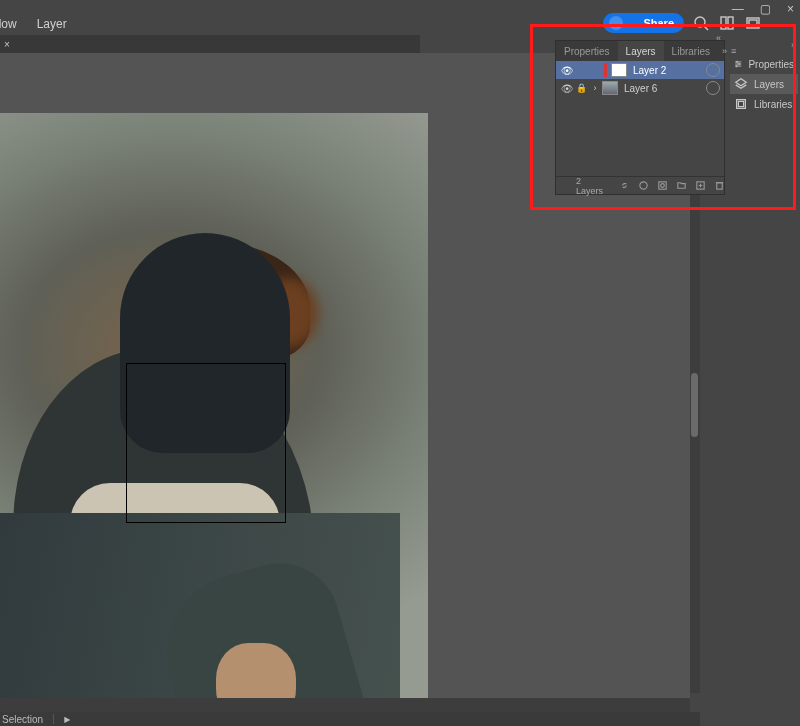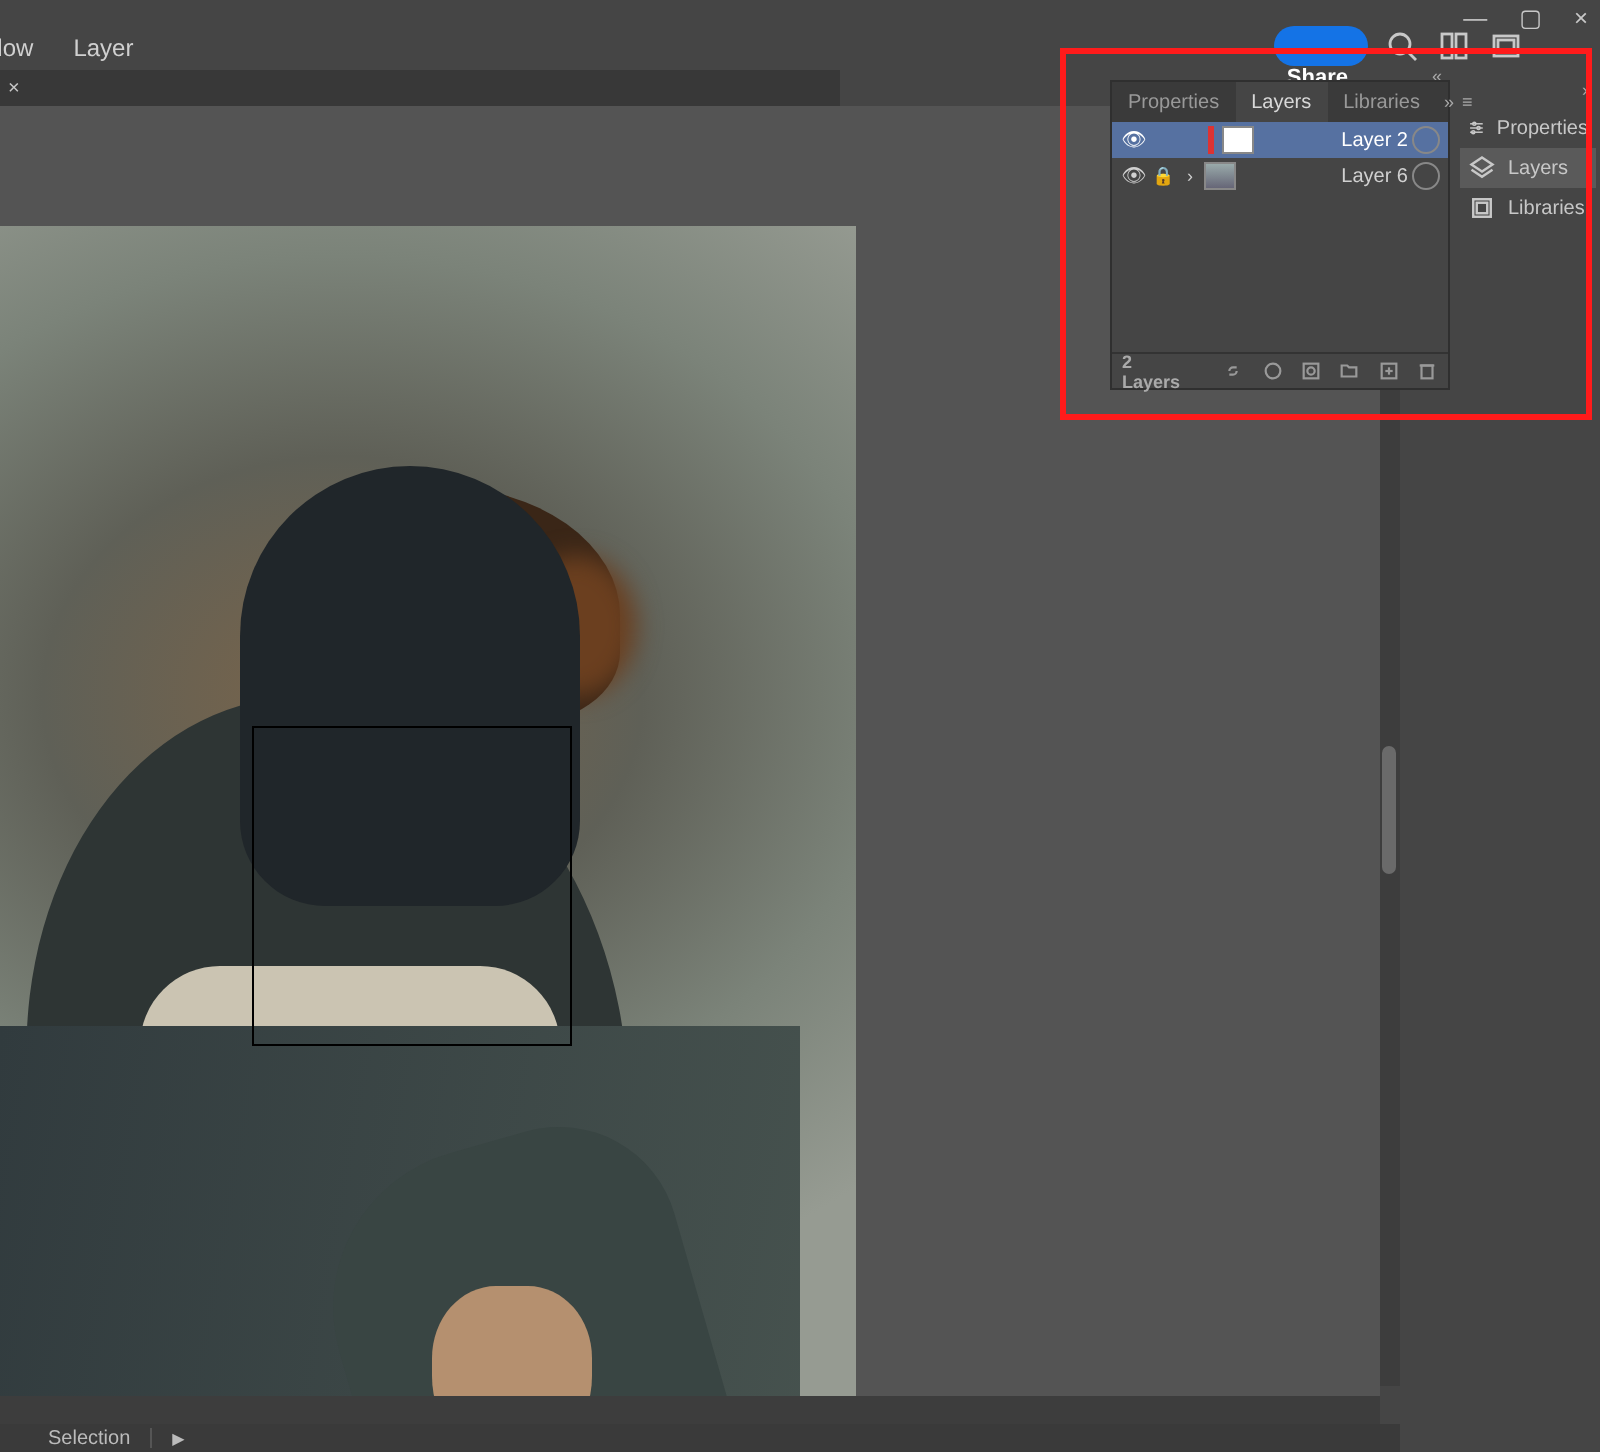--- a/index.html
+++ b/index.html
@@ -10,21 +10,21 @@
   .winctrl { position: absolute; top: 0; right: 0; height: 18px; display: flex; gap: 16px; align-items: center; padding: 0 6px; }
   .winctrl span { font-size: 12px; color: #c8c8c8; cursor: default; }
 
   
   .menubar { position: absolute; top: 14px; left: 0; width: 800px; height: 20px; display: flex; align-items: center; padding-left: 0; font-size: 12px; color: #d0d0d0; }
   .menubar .item { padding: 0 10px; cursor: default; }
   .menubar .item:first-child { padding-left: 0; margin-left: -12px;}
 
   
   .topicons { position: absolute; top: 12px; right: 38px; height: 22px; display: flex; align-items: center; gap: 8px; }
-  .share-pill { background: #1473e6; color: #fff; border-radius: 11px; height: 20px; padding: 0 10px 0 6px; display: flex; align-items: center; gap: 20px; font-size: 11px; font-weight: 600; flex-direction: column; }
+  .share-pill { background: #1473e6; color: #fff; border-radius: 11px; height: 20px; padding: 0 10px 0 6px; display: flex; align-items: center; gap: 20px; font-size: 11px; font-weight: 600; }
   .share-pill .av { width: 14px; height: 14px; border-radius: 50%; background: #fff3; display: inline-block; }
   .ti { width: 18px; height: 18px; display: flex; align-items: center; justify-content: center; cursor: default; }
   .ti svg { width: 16px; height: 16px; fill: none; stroke: #c8c8c8; stroke-width: 1.4; }
 
   
   .docstrip { position: absolute; top: 35px; left: 0; width: 420px; height: 18px; background: #383838; display:flex; align-items:center; }
   .docstrip .tabclose { margin-left: 4px; font-size: 10px; color:#c8c8c8; }
 
   
   .ribbon { position: absolute; top: 33px; left: 555px; width: 170px; height: 5px; display:flex; justify-content:flex-end; padding-right:4px;}
@@ -64,38 +64,38 @@
   .lp-tabs .menu { padding:0 4px; display:flex; align-items:center; gap:4px; font-size:9px; color:#aaa;}
   .lp-body { flex:1; background:#454545; overflow:hidden; }
   .layerrow { height:18px; display:flex; align-items:center; gap:2px; padding:0 4px 0 4px; font-size:10px; color:#d0d0d0; }
   .layerrow.sel { background:#5671a1; color:#fff; }
   .layerrow .eye { width:14px; text-align:center; }
   .layerrow .lock { width:12px; text-align:center; font-size:9px; }
   .layerrow .expand { width:10px; text-align:center; font-size:9px; }
   .layerrow .redbar { width:3px; height:14px; background:#d33; margin:0 2px;}
   .layerrow .thumb { width:16px; height:14px; border:1px solid #888; background:#fff; }
   .layerrow .thumb.photo-t { background:linear-gradient(#9aa,#667);}
-  .layerrow .lname { flex:1; padding-left:4px;text-align:right; }
+  .layerrow .lname { flex:1; padding-left:4px; }
   .layerrow .quick { width:14px; height:14px; border:1px solid #888; border-radius:50%; font-size:0;}
-  .lp-footer { height:18px; border-top:1px solid #333; display:flex; align-items:center; padding:0 5px; gap:8px; font-size:9px; color:#aaa;font-weight:bold;}
+  .lp-footer { height:18px; border-top:1px solid #333; display:flex; align-items:center; padding:0 20px; gap:8px; font-size:9px; color:#aaa;}
   .lp-footer .spacer{flex:1;}
   .lp-footer .ico { width:12px; height:12px; display:flex; align-items:center; justify-content:center; }
   .lp-footer svg { width:11px; height:11px; fill:none; stroke:#999; stroke-width:1.2;}
 
   
   .highlight { position:absolute; top:24px; left:530px; width:266px; height:186px; border:3px solid #ff1b1b; pointer-events:none; }
 
   
   .vscroll { position:absolute; top:53px; left:690px; width:10px; height:640px; background:#3d3d3d; }
   .vscroll .th { position:absolute; top:320px; left:1px; width:7px; height:64px; background:#6a6a6a; border-radius:4px;}
   .hscroll { position:absolute; bottom:14px; left:0; width:690px; height:14px; background:#3d3d3d;}
   .hscroll .th { position:absolute; left:200px; top:2px; width:300px; height:7px; background:transparent;}
 
   
-  .status { position:absolute; bottom:0; left:0; width:700px; height:14px; background:#3a3a3a; display:flex; align-items:center; font-size:10px; color:#bbb; gap:10px; padding-left:24px;}
+  .status { position:absolute; bottom:0; left:0; width:700px; height:14px; background:#3a3a3a; display:flex; align-items:center; font-size:10px; color:#bbb; gap:10px; padding-left:2px;}
   .status .sep { width:1px; height:10px; background:#555; }
   .status .arr { font-size:8px;}
 </style>
 </head>
 <body>
 <div class="root">
 
   <div class="winctrl">
     <span>—</span>
     <span>▢</span>

